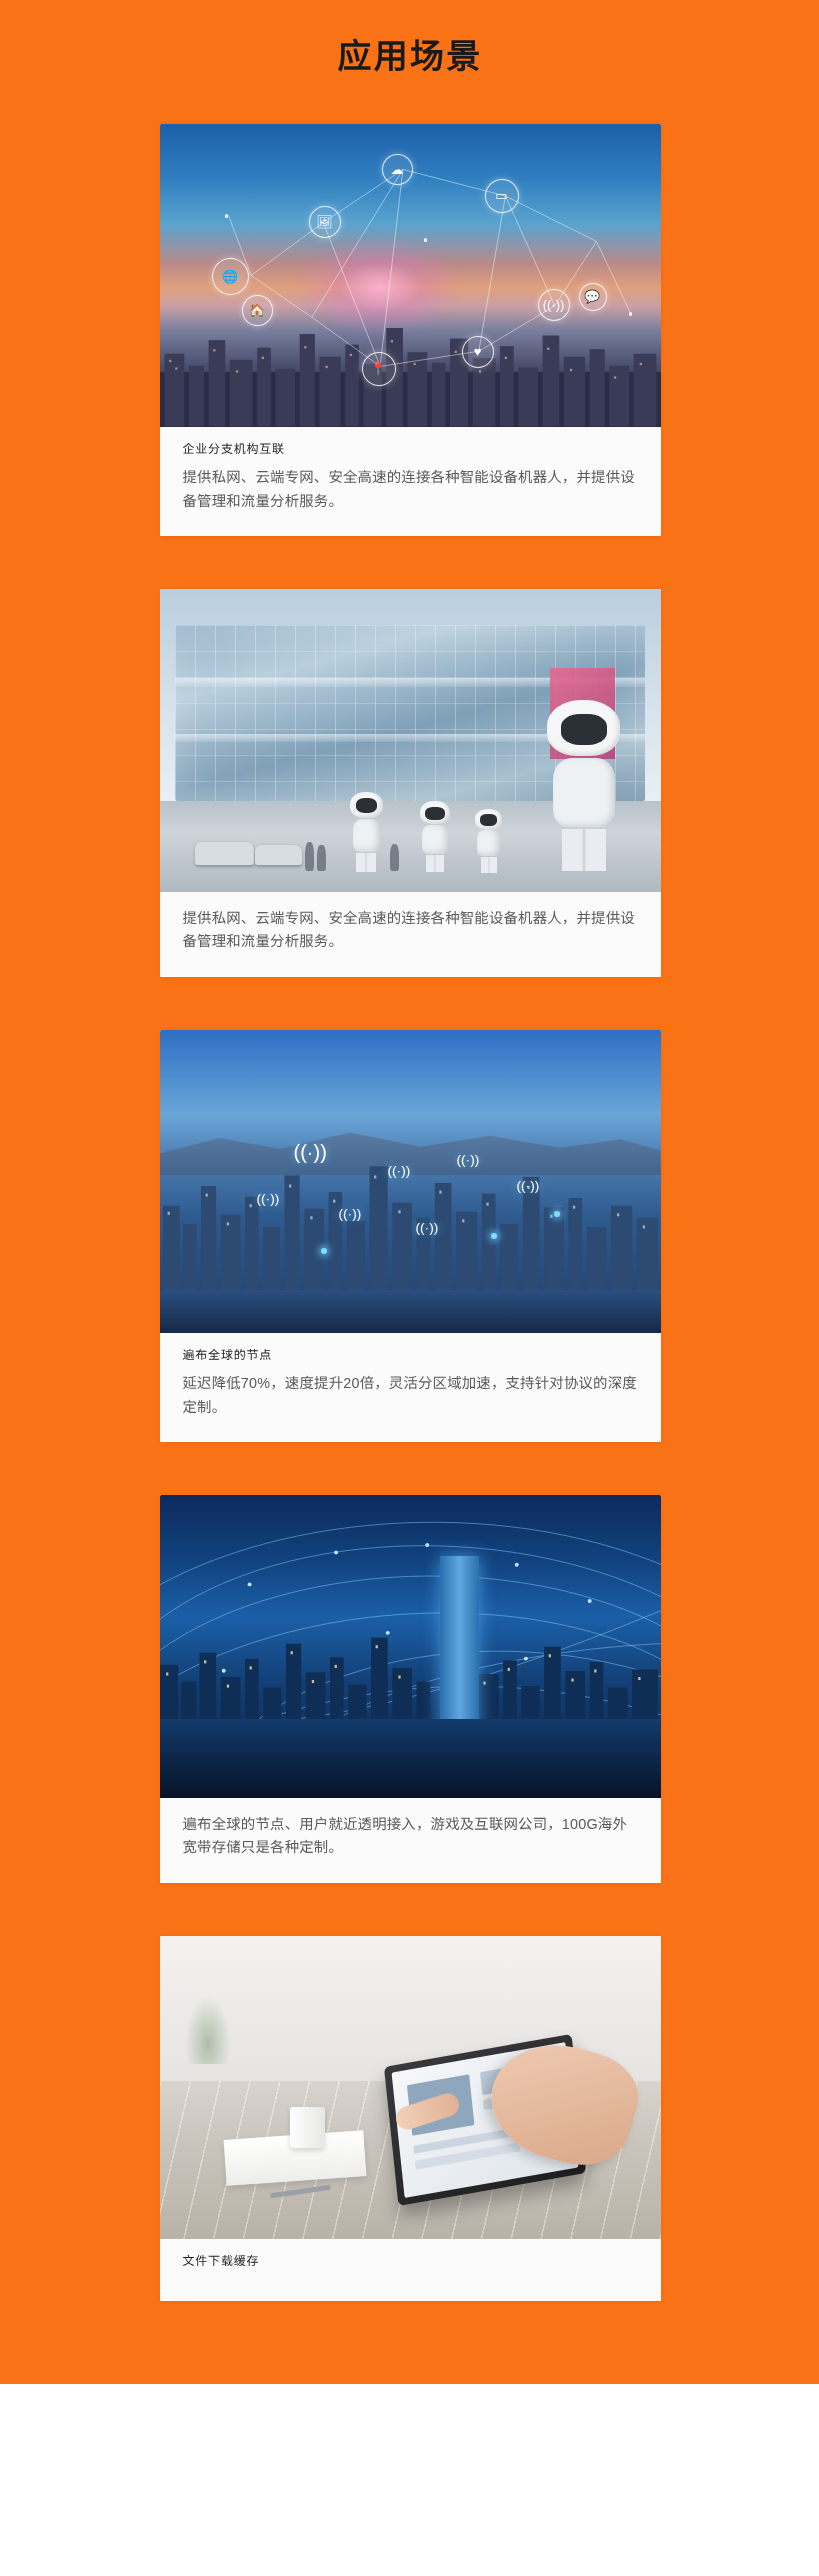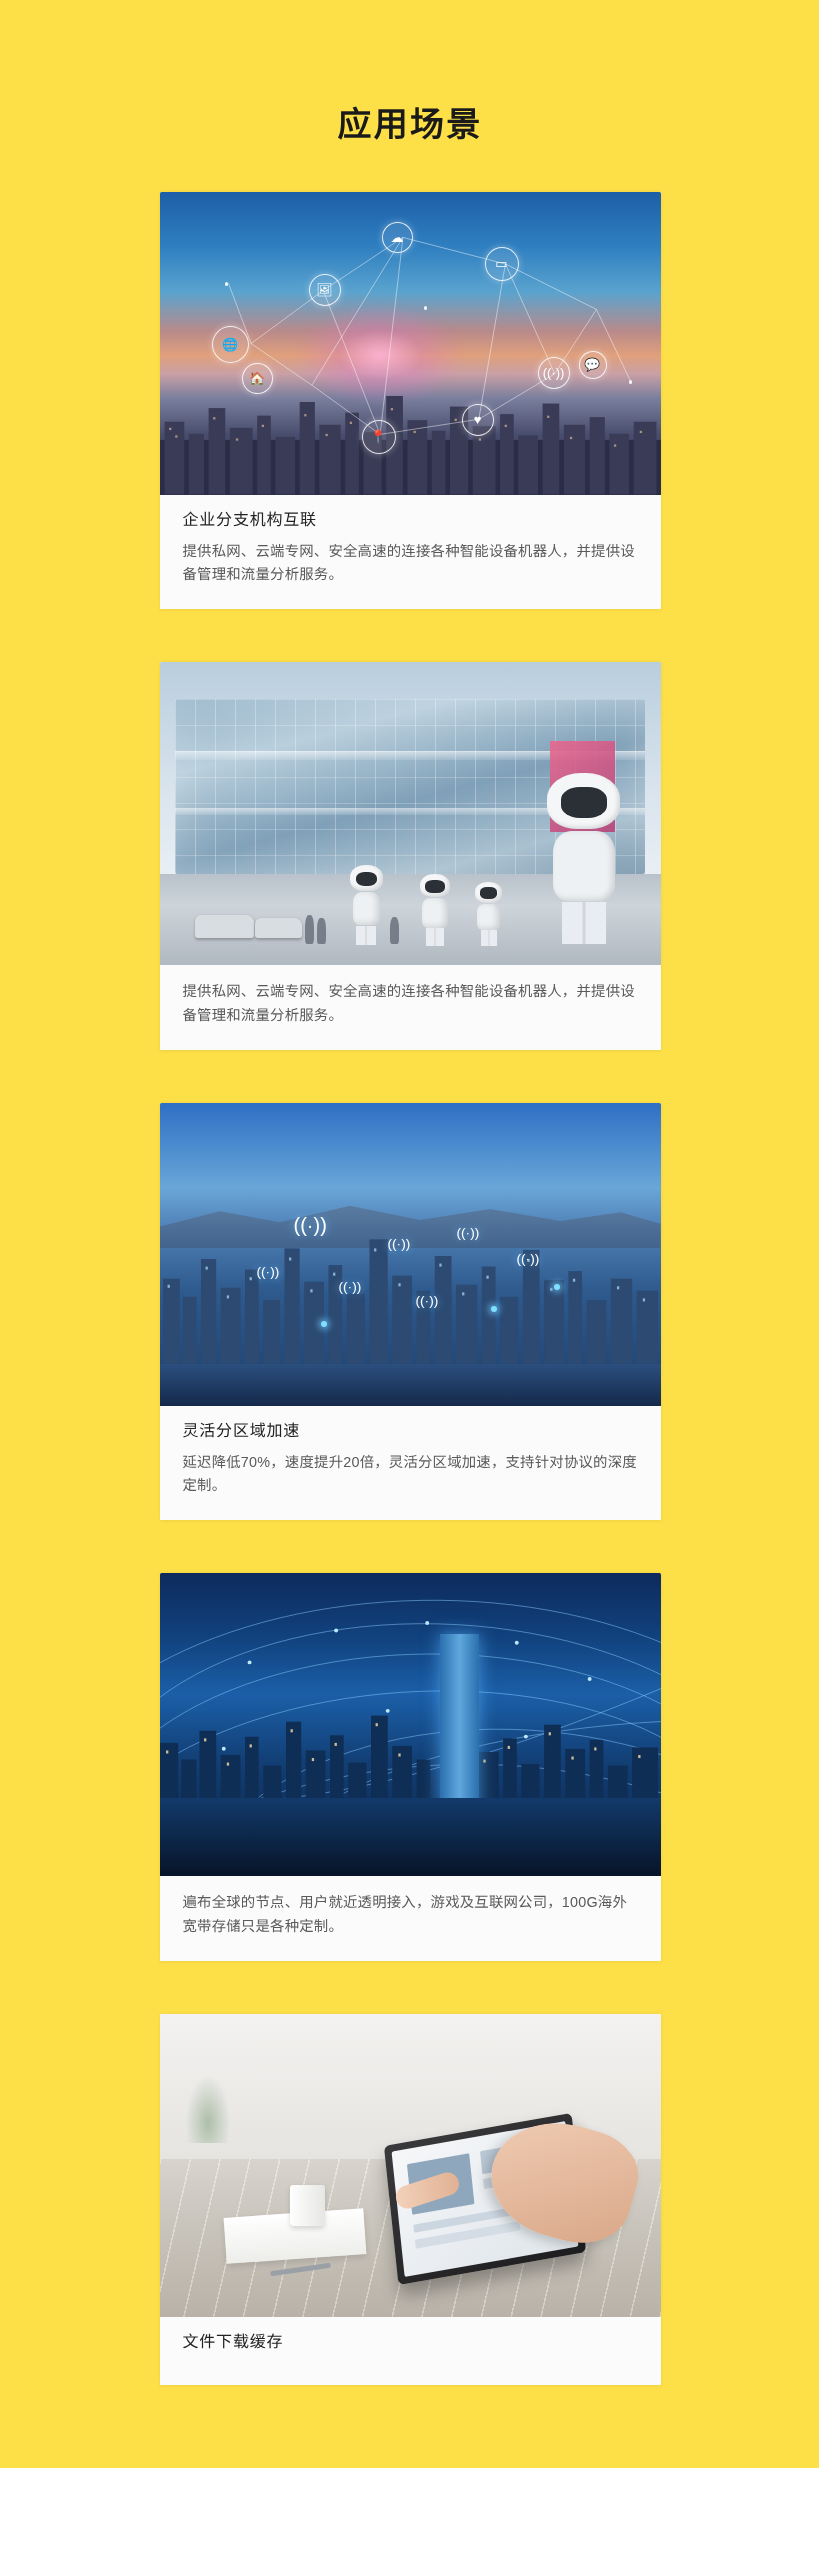--- a/index.html
+++ b/index.html
@@ -9,22 +9,22 @@
   }
   body {
     width: 820px;
     font-family: "Liberation Sans", "DejaVu Sans", sans-serif;
     color: #333333;
     -webkit-font-smoothing: antialiased;
   }
   .page {
     width: 820px;
     margin: 0 auto;
-    background: #fde047;
-    padding-top: 104px;
+    background: #f97316;
+    padding-top: 36px;
     box-sizing: border-box;
   }
   .page-title {
     text-align: center;
     font-size: 34px;
     font-weight: bold;
     color: #1a1a1a;
     letter-spacing: 2.3px;
     margin: 0 0 47px 0;
     line-height: 1.2;
@@ -48,21 +48,21 @@
     height: 303px;
     position: relative;
     overflow: hidden;
     background: #16213e;
   }
   .card-body {
     padding: 15px 23px 23px 23px;
     background: #fbfbfc;
   }
   .card-title {
-    font-size: 16px;
+    font-size: 12px;
     color: #222222;
     font-weight: normal;
     margin: 0 0 9px 0;
     letter-spacing: 0.8px;
     line-height: 1.3;
   }
   .card-desc {
     font-size: 14.4px;
     color: #5a5a5a;
     line-height: 1.62;
@@ -519,21 +519,21 @@
         <div class="wifi small" style="left:297px;top:123px;">((·))</div>
         <div class="wifi small" style="left:357px;top:149px;">((·))</div>
         <div class="wifi small" style="left:179px;top:177px;">((·))</div>
         <div class="wifi small" style="left:256px;top:191px;">((·))</div>
         <div class="wifi small" style="left:97px;top:162px;">((·))</div>
         <div class="blue-dot" style="left:161px;top:218px;"></div>
         <div class="blue-dot" style="left:331px;top:203px;"></div>
         <div class="blue-dot" style="left:394px;top:181px;"></div>
       </div>
       <div class="card-body">
-        <div class="card-title">灵活分区域加速</div>
+        <div class="card-title">遍布全球的节点</div>
         <p class="card-desc">延迟降低70%，速度提升20倍，灵活分区域加速，支持针对协议的深度定制。</p>
       </div>
     </div>
 
     <div class="card">
       <div class="card-image img4">
         <svg class="net-svg" viewBox="0 0 660 400" preserveAspectRatio="none">
           <g stroke="rgba(140,205,255,0.55)" stroke-width="1.2" fill="none">
             <path d="M-20 180 C 140 40, 480 30, 690 150"></path>
             <path d="M-20 220 C 150 80, 500 70, 690 190"></path>

